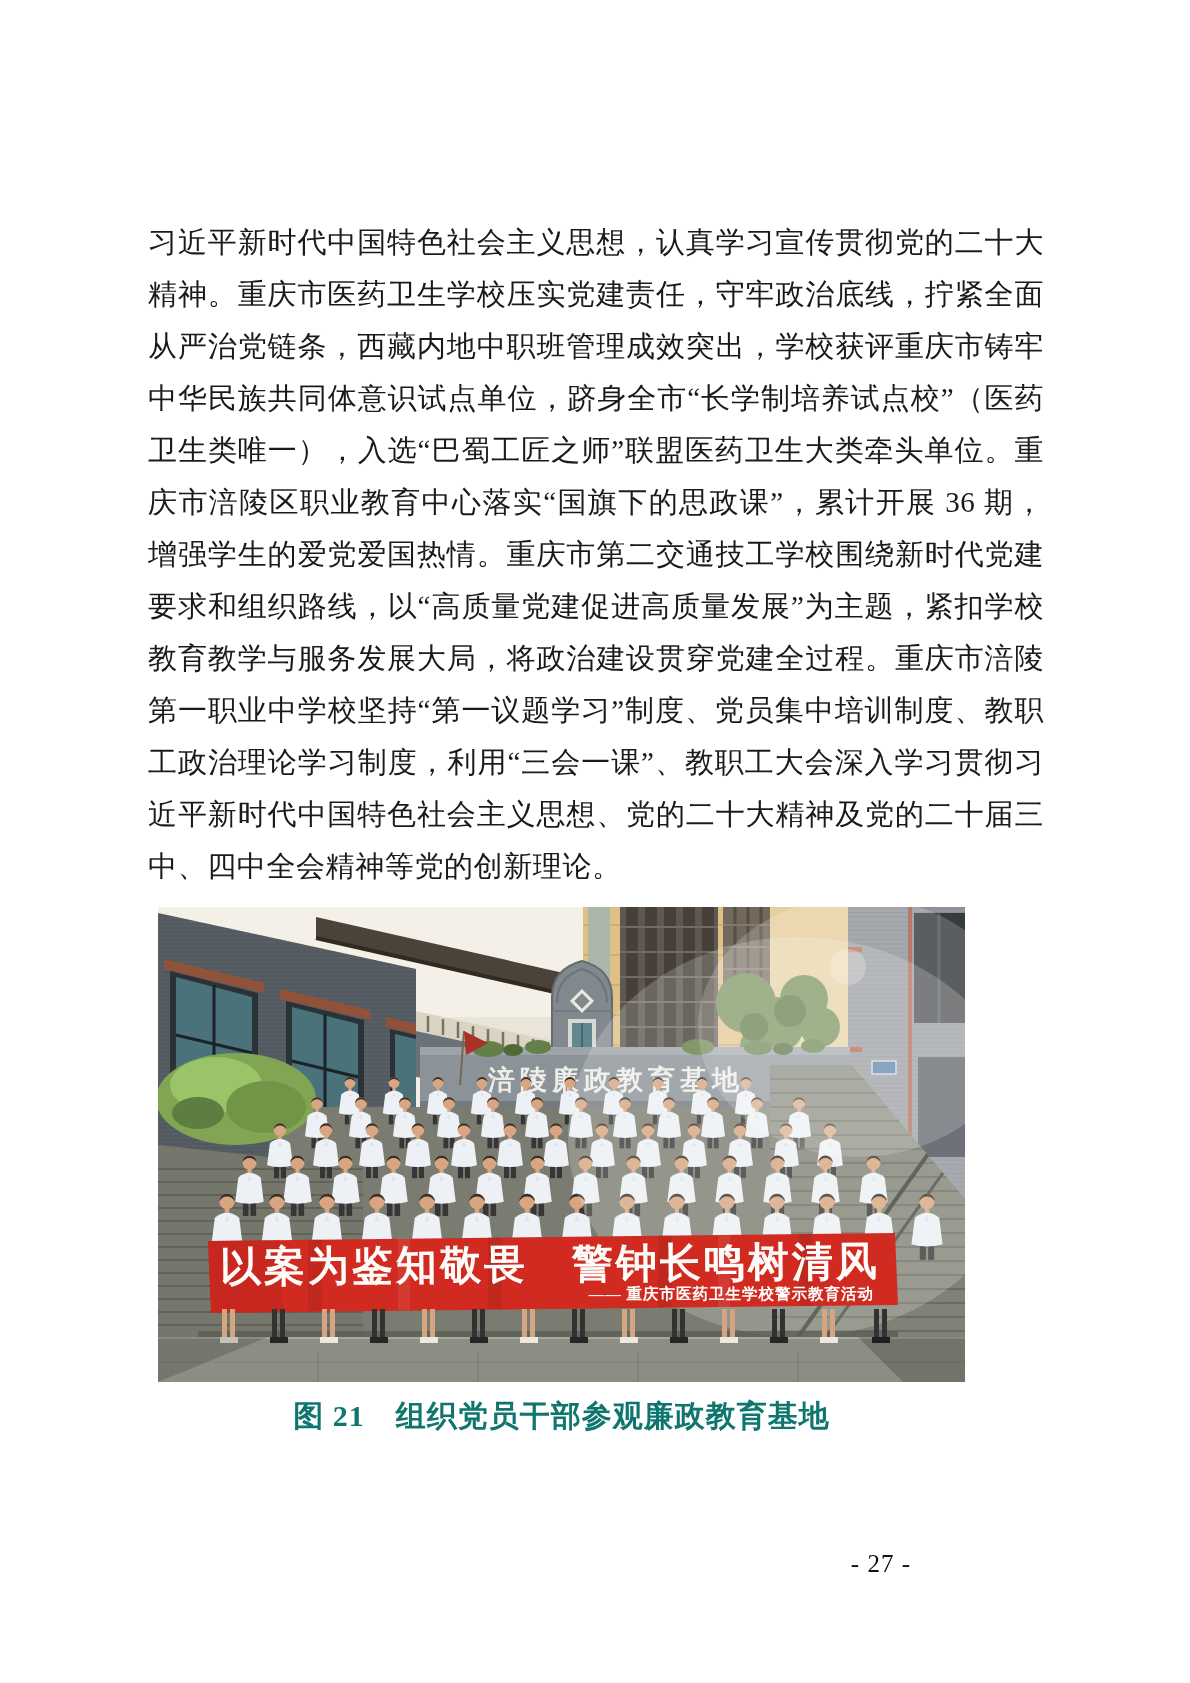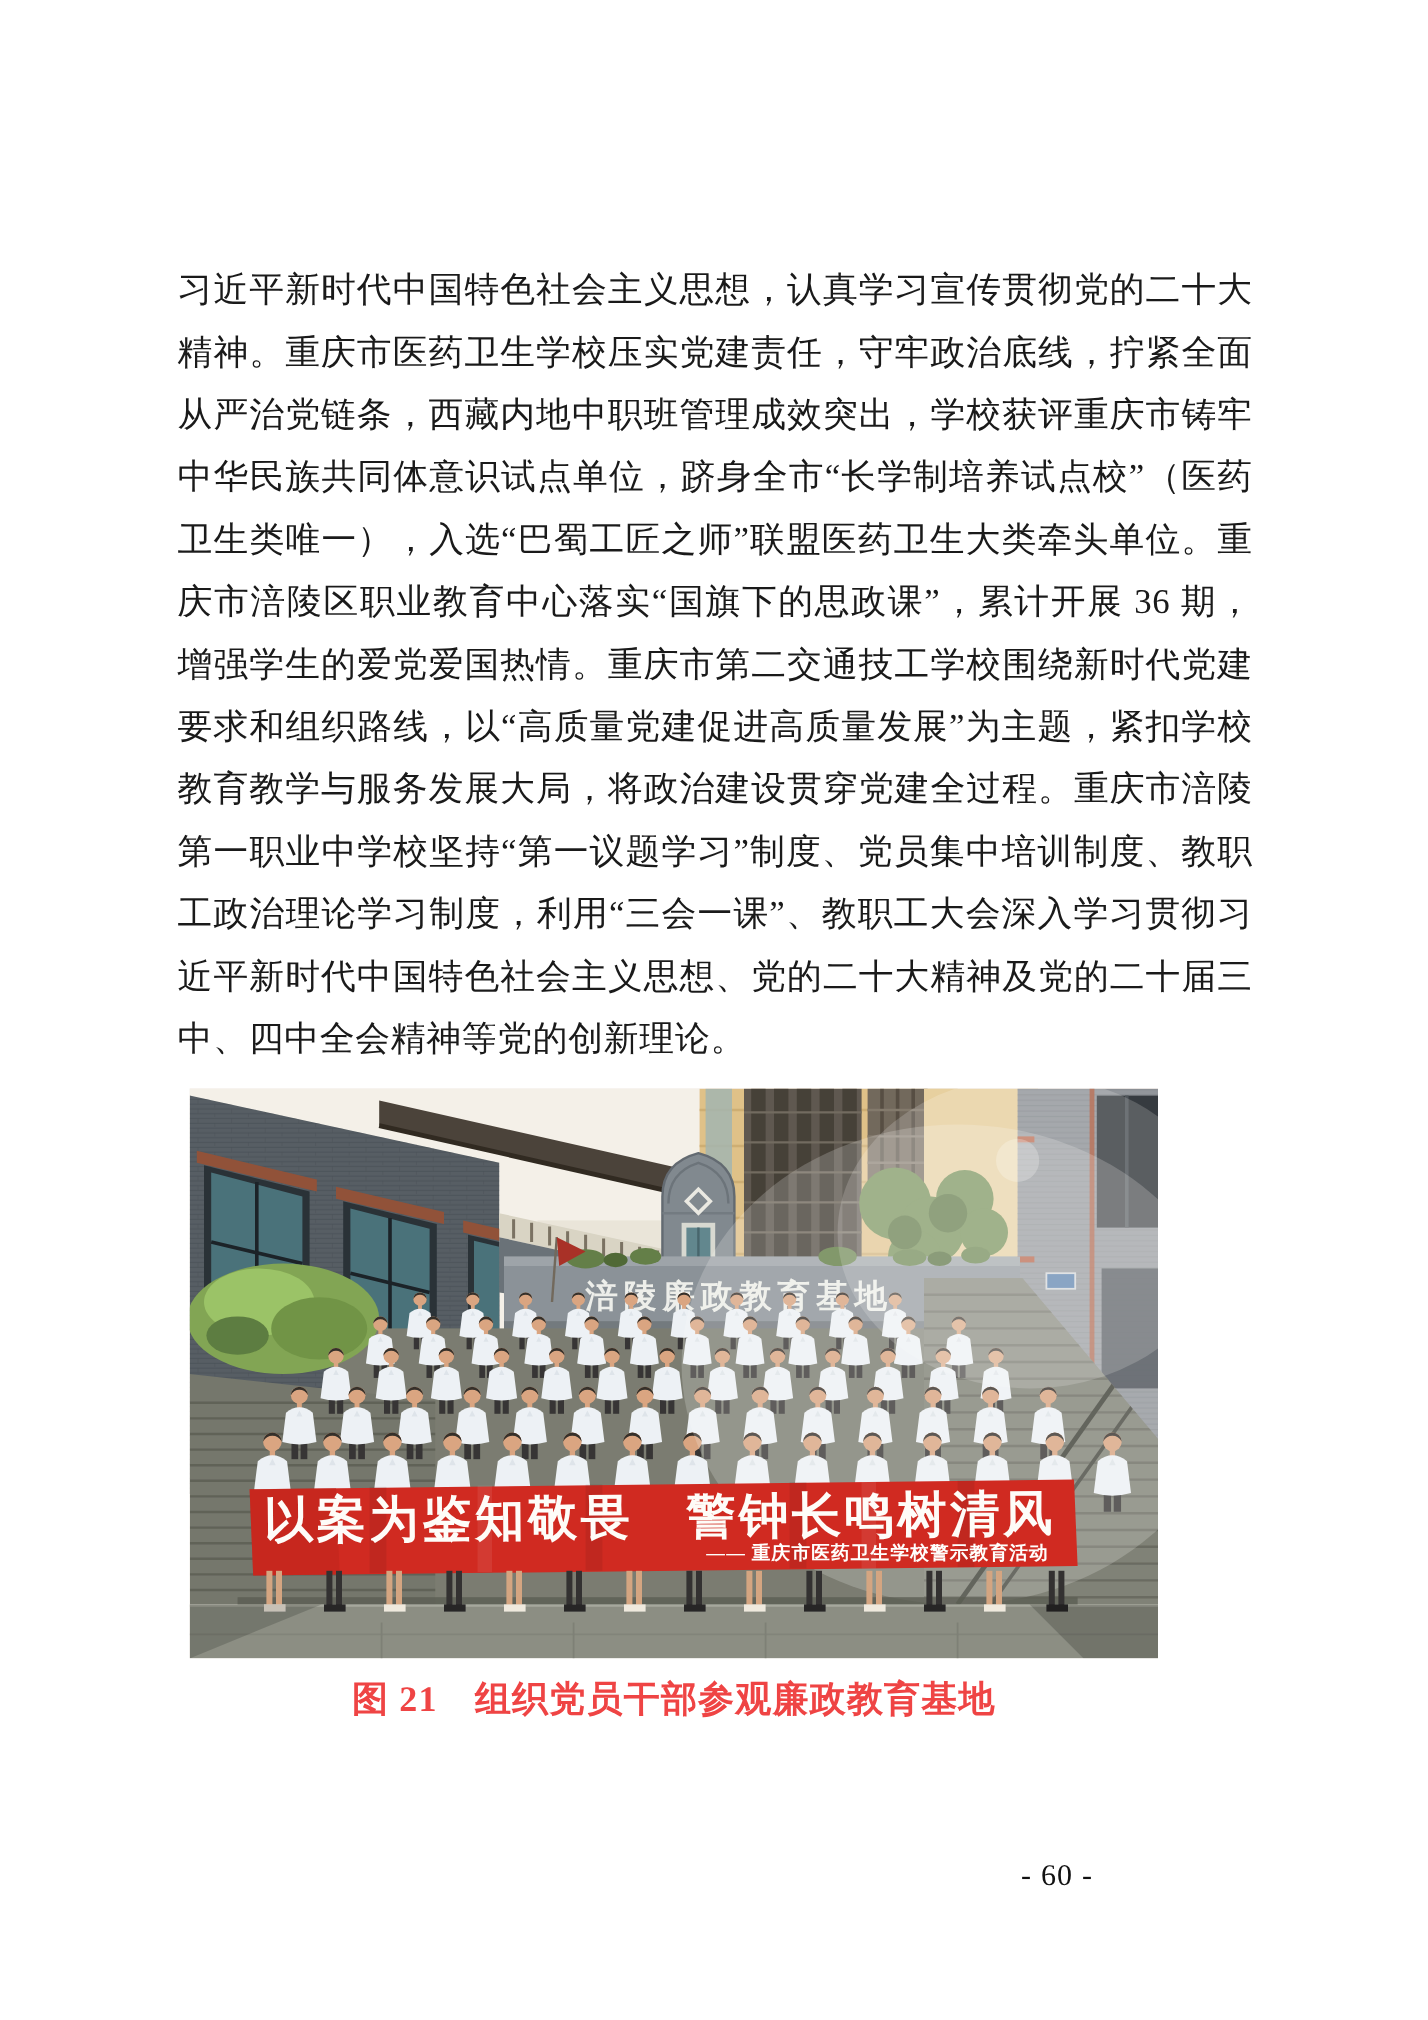--- a/index.html
+++ b/index.html
@@ -12,21 +12,21 @@
     position:absolute; left:148px; top:216px; width:896px;
     font-size:29px; line-height:52px; letter-spacing:0.6px;
     text-align:justify; color:#1a1a1a;
   }
   .photo-figure { position:absolute; left:158px; top:907px; width:807px; }
   .photo-frame { width:807px; height:475px; overflow:hidden; background:#f2efe8; }
   .photo-frame svg { display:block; width:807px; height:475px; }
   .photo-frame text { font-family:"Liberation Serif","DejaVu Serif",serif; }
   .caption {
     display:block; width:807px; margin-top:14px; text-align:center;
-    font-size:30px; font-weight:700; letter-spacing:1px; color:#ef4444;
+    font-size:30px; font-weight:700; letter-spacing:1px; color:#0f766e;
   }
   .page-number {
     position:absolute; top:1550px; right:147px;
     font-size:25px; letter-spacing:1px; color:#111111;
   }
 </style>
 </head>
 <body>
 
 <div class="page">
@@ -424,15 +424,15 @@
         <g>
           <polygon points="0,430 110,430 0,475" fill="#000000" opacity="0.18"></polygon>
           <polygon points="700,430 807,430 807,475 745,475" fill="#000000" opacity="0.2"></polygon>
           <rect x="0" y="0" width="807" height="475" fill="#f8e8c8" opacity="0.05"></rect>
         </g>
       </svg>
     </div>
     <figcaption class="caption">图 21　组织党员干部参观廉政教育基地</figcaption>
   </figure>
 
-  <div class="page-number">- 60 -</div>
+  <div class="page-number">- 27 -</div>
 
 </div>
 
 </body></html>

